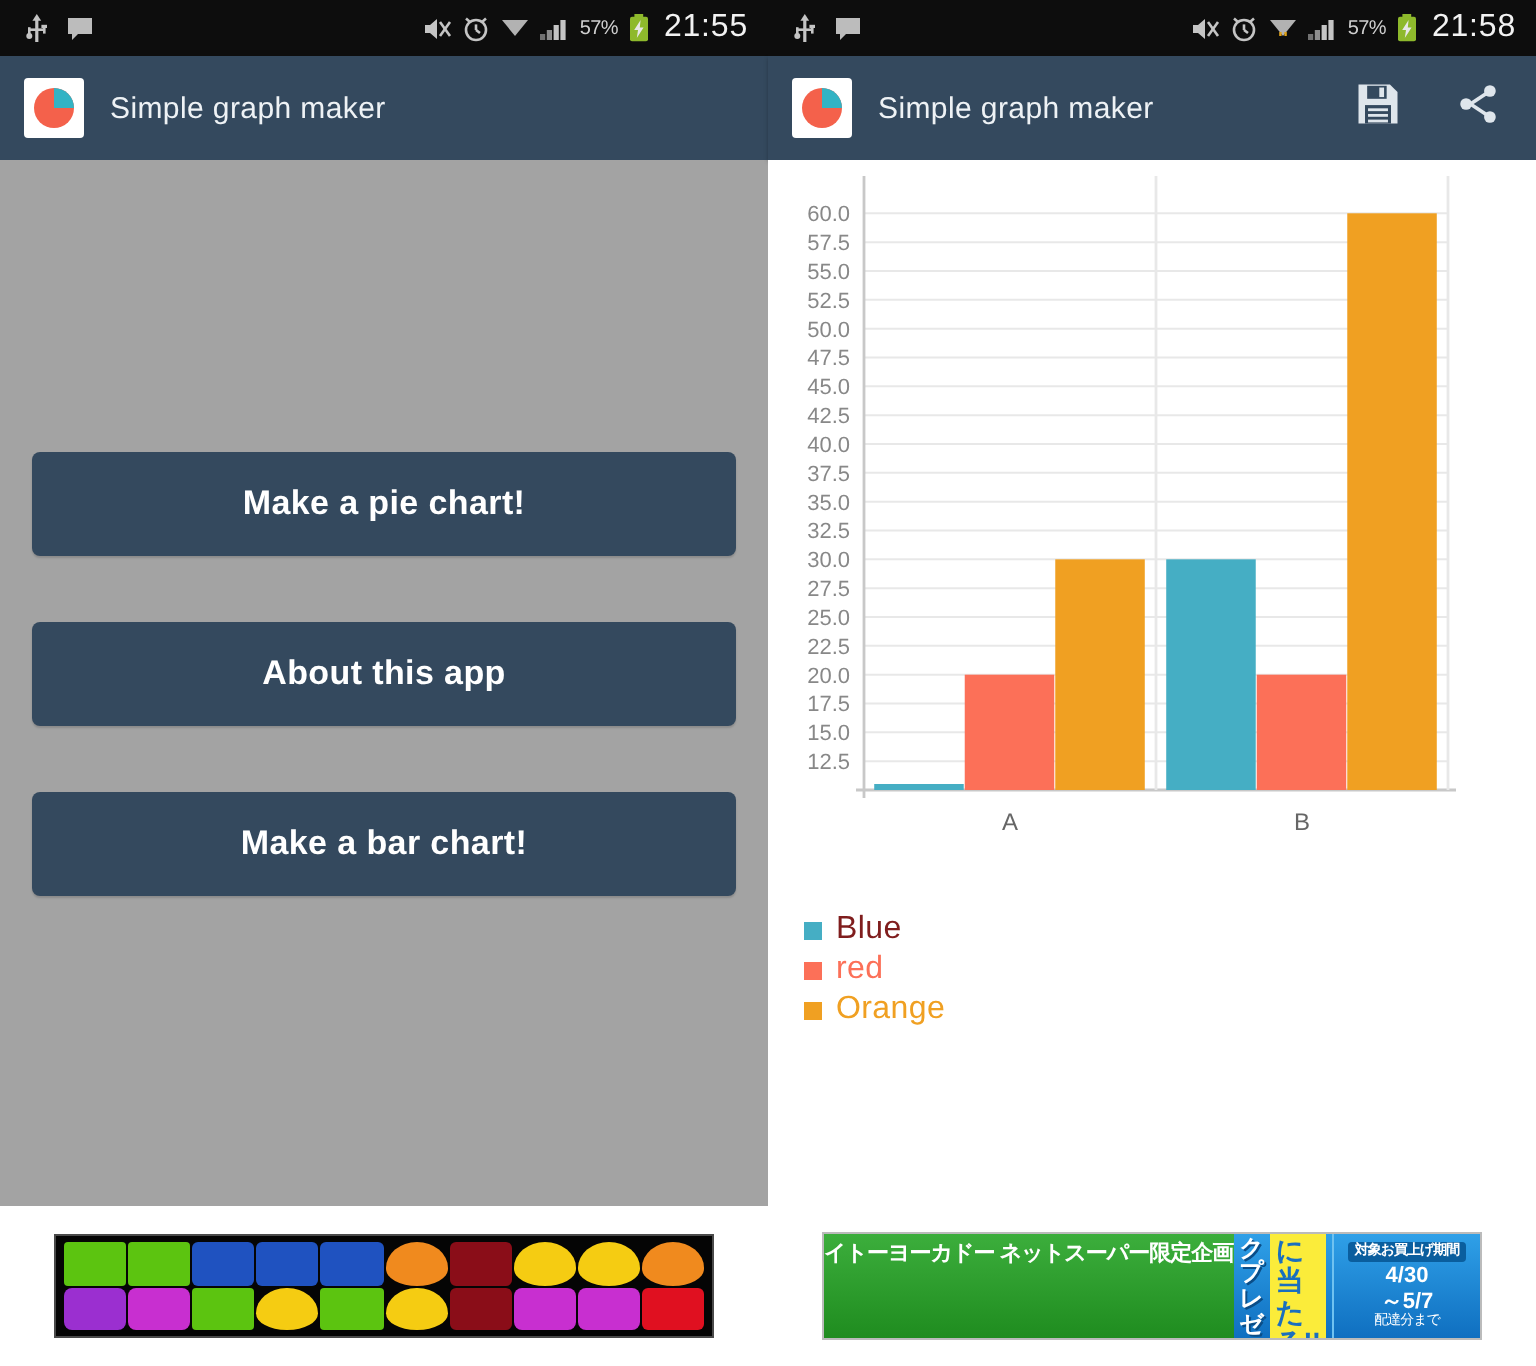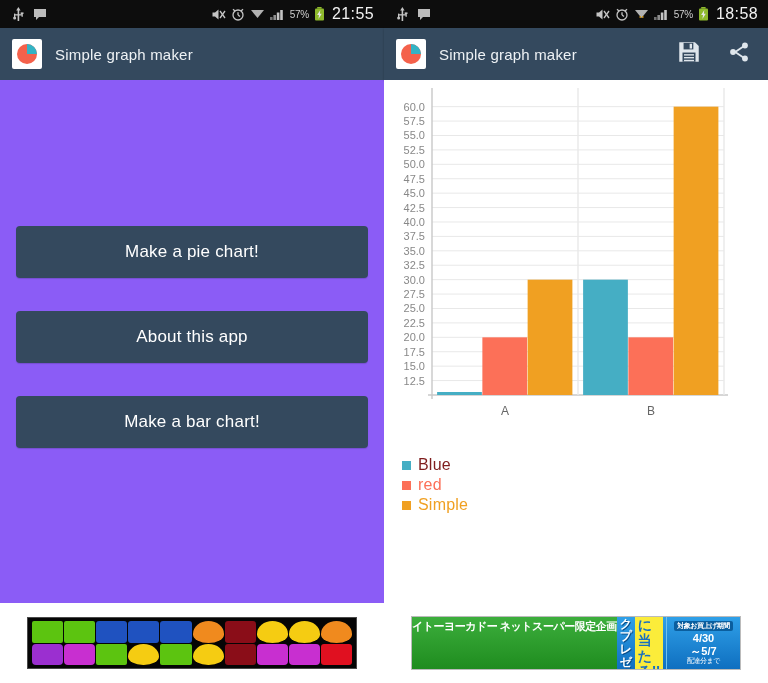--- a/index.html
+++ b/index.html
@@ -36,21 +36,21 @@
     color: #eef2f5; font-size: 15px; margin-left: 13px;
     font-weight: 400; letter-spacing: .2px; white-space: nowrap;
   }
   .tb-spacer { flex: 1; }
   .tb-btn {
     width: 34px; height: 34px; display: flex; align-items: center;
     justify-content: center; margin-left: 16px; cursor: pointer;
   }
 
   
-  .menu-body { background: #8b5cf6; height: 523px; position: relative; }
+  .menu-body { background: #a3a3a3; height: 523px; position: relative; font-weight: bold; }
   .menu-list { position: absolute; left: 16px; right: 16px; top: 146px; }
   .menu-btn {
     background: #34495e; color: #fff; border-radius: 4px;
     height: 52px; display: flex; align-items: center; justify-content: center;
     font-size: 17px; margin-bottom: 33px; cursor: pointer; letter-spacing: .2px;
     box-shadow: 0 1px 1px rgba(0,0,0,.15);
   }
   .menu-btn:last-child { margin-bottom: 0; }
 
   
@@ -298,21 +298,21 @@
             </svg>
         </span>
         <span class="sb-batt">57%</span>
         <span class="sb-icon">
           <svg width="11" height="14" viewBox="0 0 11 14">
             <rect x="3.2" y="0" width="4.4" height="1.6" fill="#9ccc30"></rect>
             <rect x="1" y="1.4" width="9" height="12.2" rx="1" fill="#9ccc30"></rect>
             <path d="M6.3 3 L3.1 8 H5 L4.4 12 L7.8 6.8 H5.9 Z" fill="#ffffff"></path>
           </svg>
         </span>
-        <span class="sb-time">18:58</span>
+        <span class="sb-time">21:58</span>
       </div>
     </div>
 
     <div class="toolbar">
       <div class="app-logo">
         <svg width="24" height="24" viewBox="0 0 24 24">
           <circle cx="12" cy="12" r="10" fill="#f4614b"></circle>
           <path d="M12 12 L12 2 A10 10 0 0 1 22 12 Z" fill="#33b3c4"></path>
         </svg>
       </div>
@@ -409,21 +409,21 @@
         <div class="legend-row">
           <span class="legend-swatch" style="background: rgb(69, 174, 196);"></span>
           <span class="legend-label" style="color: #7f1d1d;">Blue</span>
         </div>
         <div class="legend-row">
           <span class="legend-swatch" style="background: rgb(252, 112, 88);"></span>
           <span class="legend-label" style="color: rgb(252, 112, 88);">red</span>
         </div>
         <div class="legend-row">
           <span class="legend-swatch" style="background: rgb(240, 160, 34);"></span>
-          <span class="legend-label" style="color: rgb(240, 160, 34);">Simple</span>
+          <span class="legend-label" style="color: rgb(240, 160, 34);">Orange</span>
         </div>
       </div>
     </div>
 
     <div class="ad">
       <div class="ad-ito">
         <div class="ito-main">
           <div class="ito-top">イトーヨーカドー ネットスーパー限定企画</div>
           <div class="ito-mid">
             <div>

